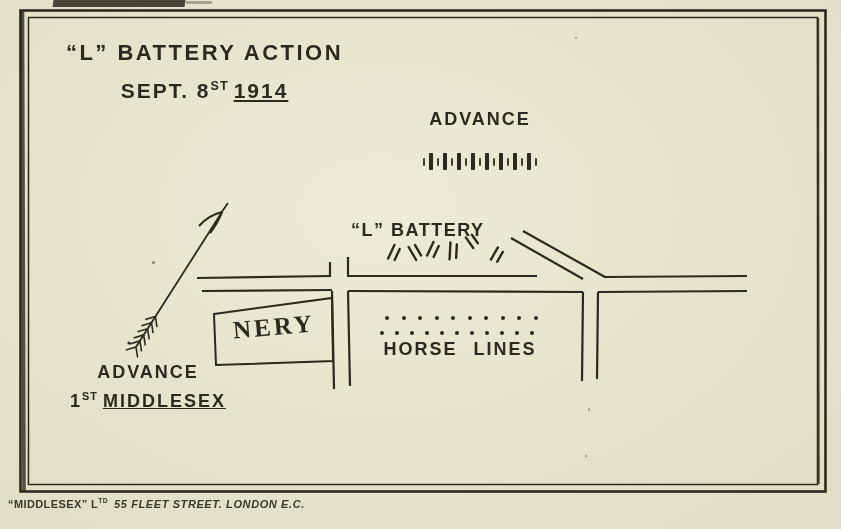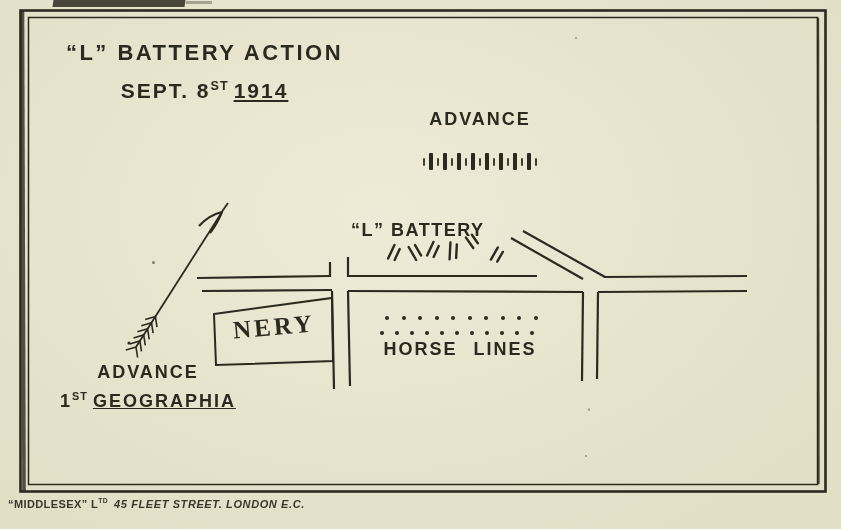--- a/index.html
+++ b/index.html
@@ -190,20 +190,20 @@
         <div class="dot"></div>
         <div class="dot"></div>
         <div class="dot"></div>
         <div class="dot"></div>
       </div>
     </div>
   <div class="label center map-lbl" style="left:380px; top:339px; width:160px; word-spacing:9px;">HORSE LINES</div>
 
   <div class="label center map-lbl" style="left:50px; top:360px; width:196px; line-height:24px;">
     <div>ADVANCE</div>
-    <div><span>1</span><span class="sup">ST</span><span class="after-sup">GEOGRAPHIA</span></div>
+    <div><span>1</span><span class="sup">ST</span><span class="after-sup">MIDDLESEX</span></div>
   </div>
 
   <div class="caption" style="left:8px; top:497px;">
-    <span>“MIDDLESEX” L</span><span class="sup-s">TD</span><span class="addr">45 FLEET STREET. LONDON E.C.</span>
+    <span>“MIDDLESEX” L</span><span class="sup-s">TD</span><span class="addr">55 FLEET STREET. LONDON E.C.</span>
   </div>
 
 </div>
 
 </body></html>

